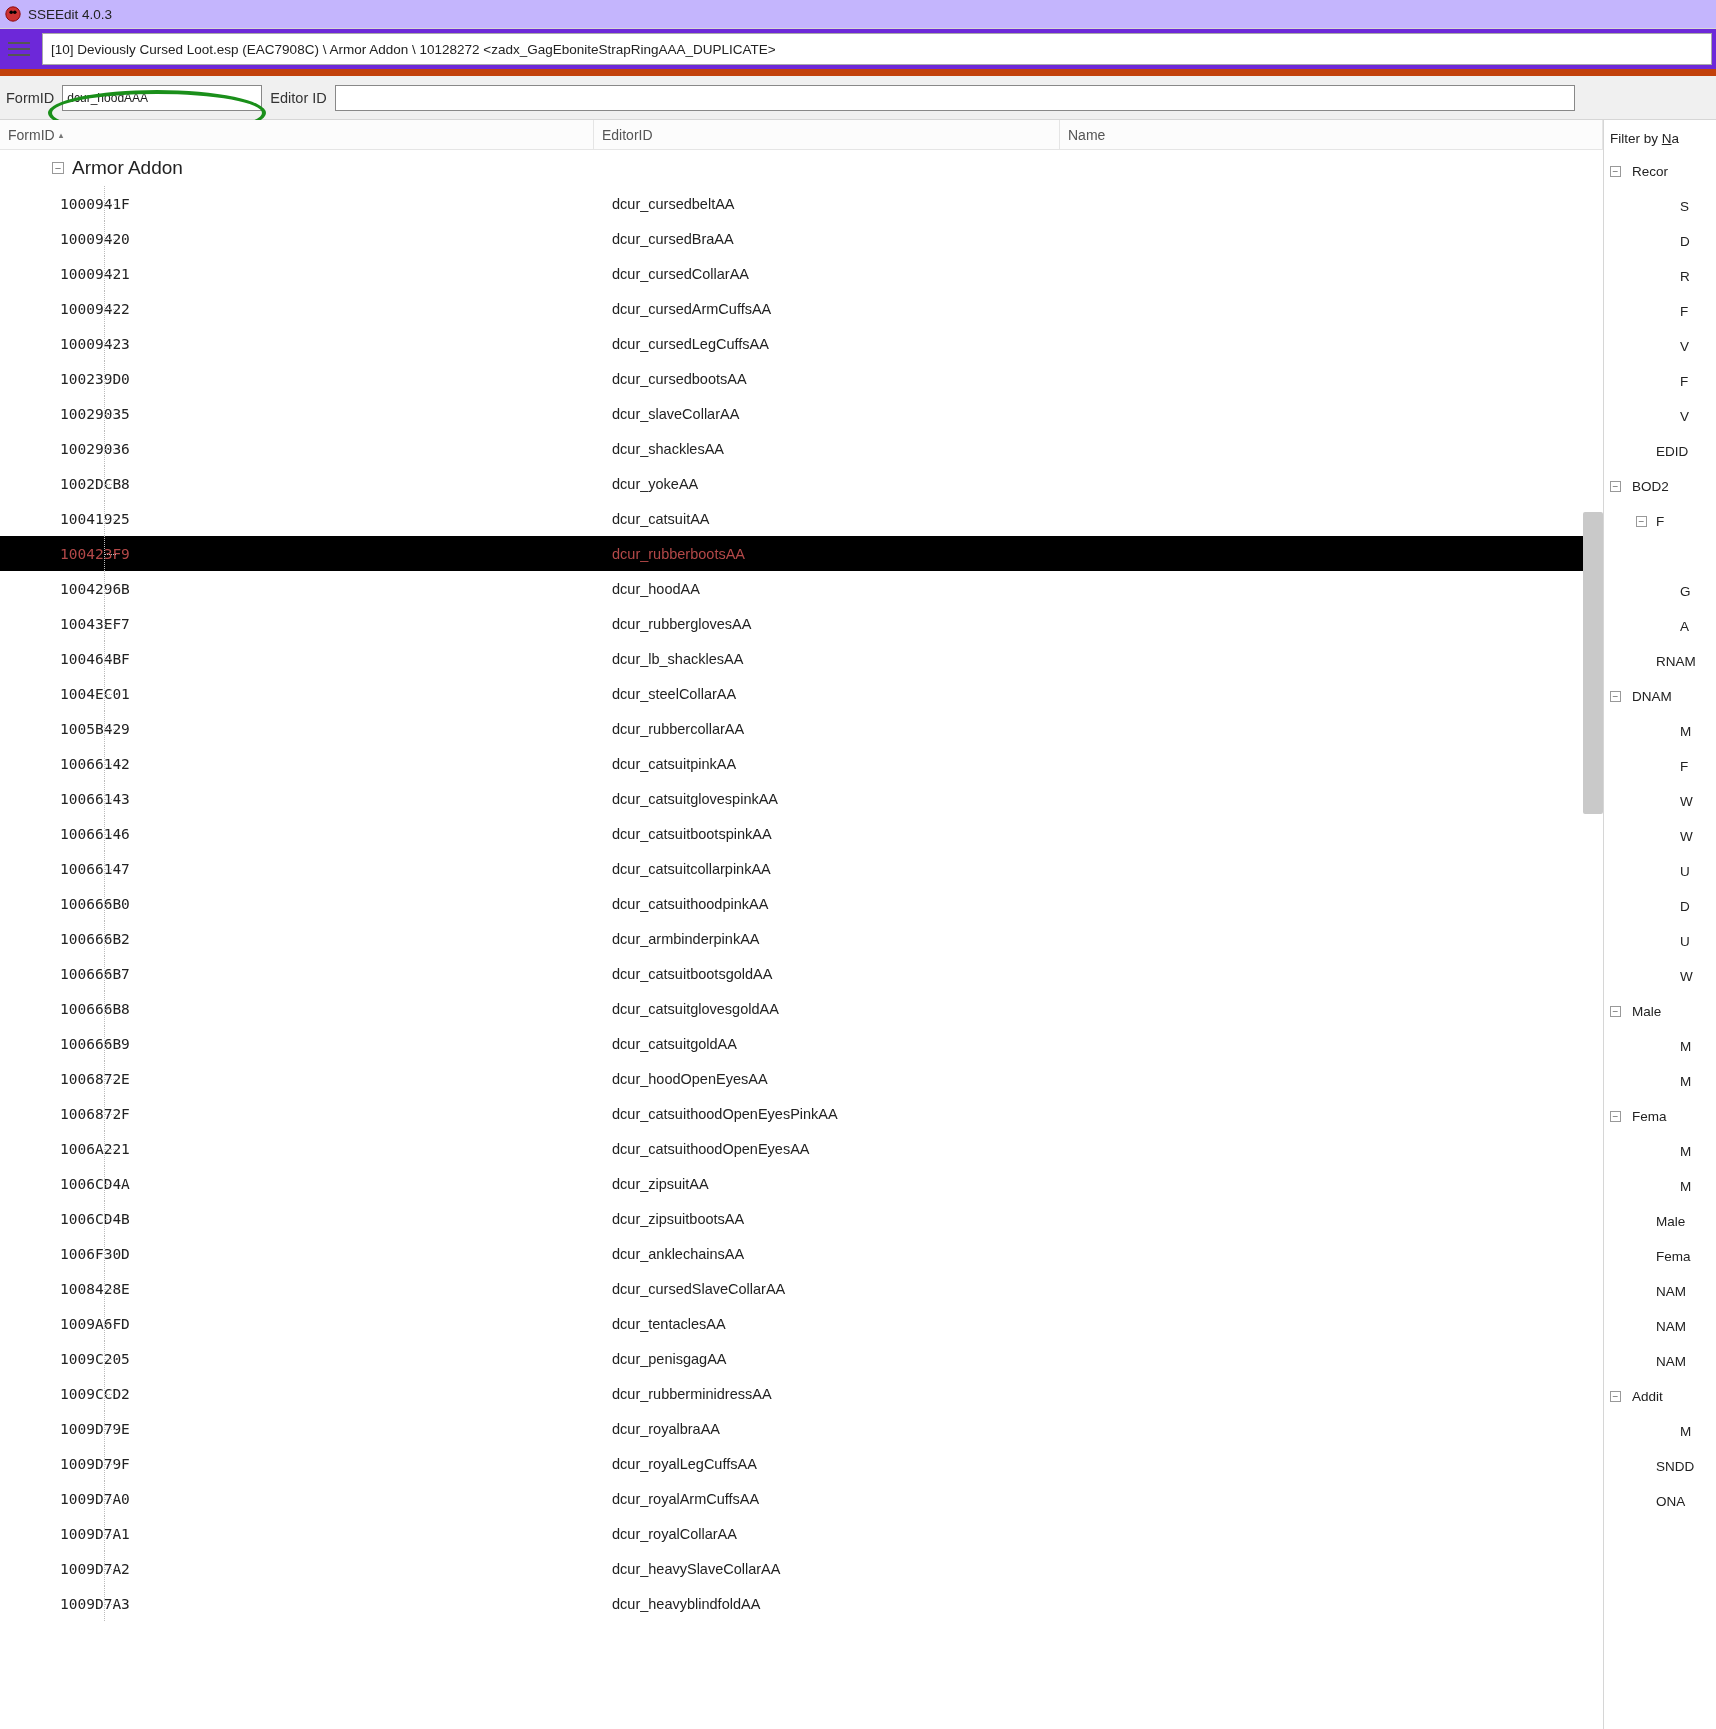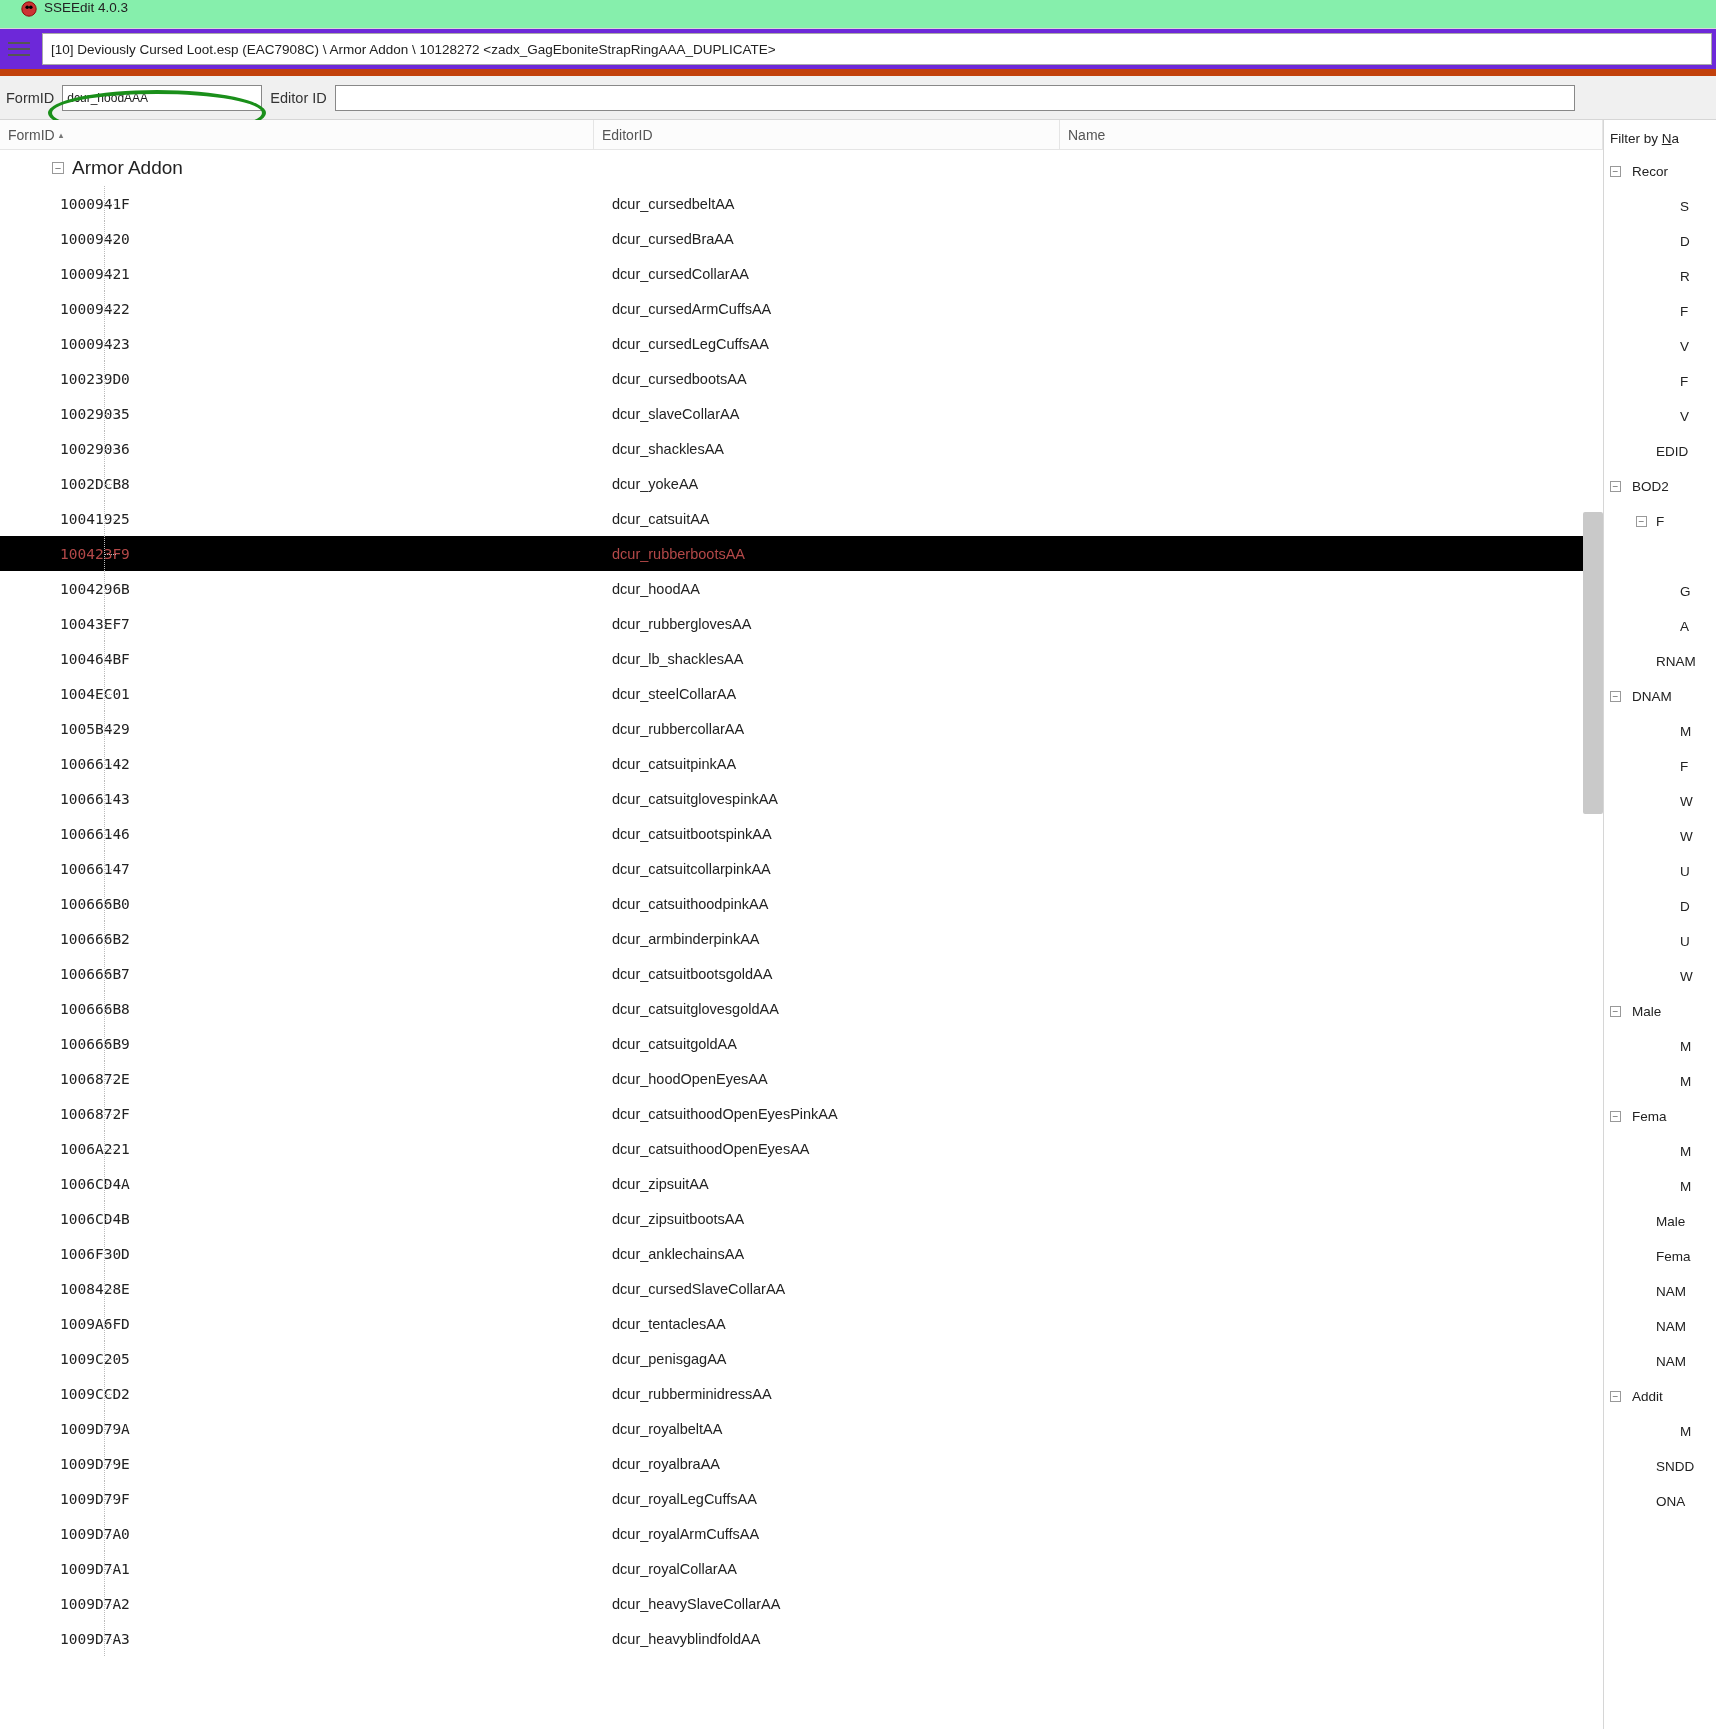--- a/index.html
+++ b/index.html
@@ -1,17 +1,17 @@
 <!DOCTYPE html>
 <html><head>
 <meta charset="utf-8">
 <style>
 *{box-sizing:border-box;margin:0;padding:0;font-family:"Segoe UI",Tahoma,sans-serif;font-size:13.5px;color:#222}
 body{background:#fff;overflow:hidden;width:1716px;height:1729px}
-.titlebar{height:28px;display:flex;padding:0 20px;background:#86efac}
+.titlebar{height:28px;display:flex;align-items:center;padding:0 4px;background:#c4b5fd}
 .app-icon{width:18px;height:18px;margin-right:6px;display:inline-block}
 .app-icon svg{width:100%;height:100%}
 .title-text{font-size:13.5px}
 .menubar{height:48px;border-top:1px solid #d6d6d6;border-bottom:7px solid #c2410c;background:#6d28d9;display:flex;align-items:center;padding:0 4px}
 .hamburger{width:30px;height:28px;display:flex;flex-direction:column;justify-content:center;gap:4px;cursor:pointer;margin-right:8px}
 .hamburger span{height:2px;background:#555;width:22px;margin:0 auto}
 .pathbox{flex:1;height:32px;background:#fff;border:1px solid #a8a8a8;padding:2px 8px;display:flex;align-items:center;font-size:14px}
 .searchbar{height:44px;background:#f0f0f0;display:flex;align-items:center;padding:0 6px;gap:8px;border-bottom:1px solid #d6d6d6}
 .lbl{font-size:14.5px;color:#333}
 .txt{height:26px;border:1px solid #888;background:#fff;padding:0 4px;font-size:12px}
@@ -303,26 +303,20 @@
             <span class="c c3"></span>
           </div>
           <div class="row treeline">
             <span class="tick"></span>
             <span class="c c1">1009CCD2</span>
             <span class="c c2">dcur_rubberminidressAA</span>
             <span class="c c3"></span>
           </div>
           <div class="row treeline">
             <span class="tick"></span>
-            <span class="c c1">1009D79A</span>
-            <span class="c c2">dcur_royalbeltAA</span>
-            <span class="c c3"></span>
-          </div>
-          <div class="row treeline">
-            <span class="tick"></span>
             <span class="c c1">1009D79E</span>
             <span class="c c2">dcur_royalbraAA</span>
             <span class="c c3"></span>
           </div>
           <div class="row treeline">
             <span class="tick"></span>
             <span class="c c1">1009D79F</span>
             <span class="c c2">dcur_royalLegCuffsAA</span>
             <span class="c c3"></span>
           </div>

